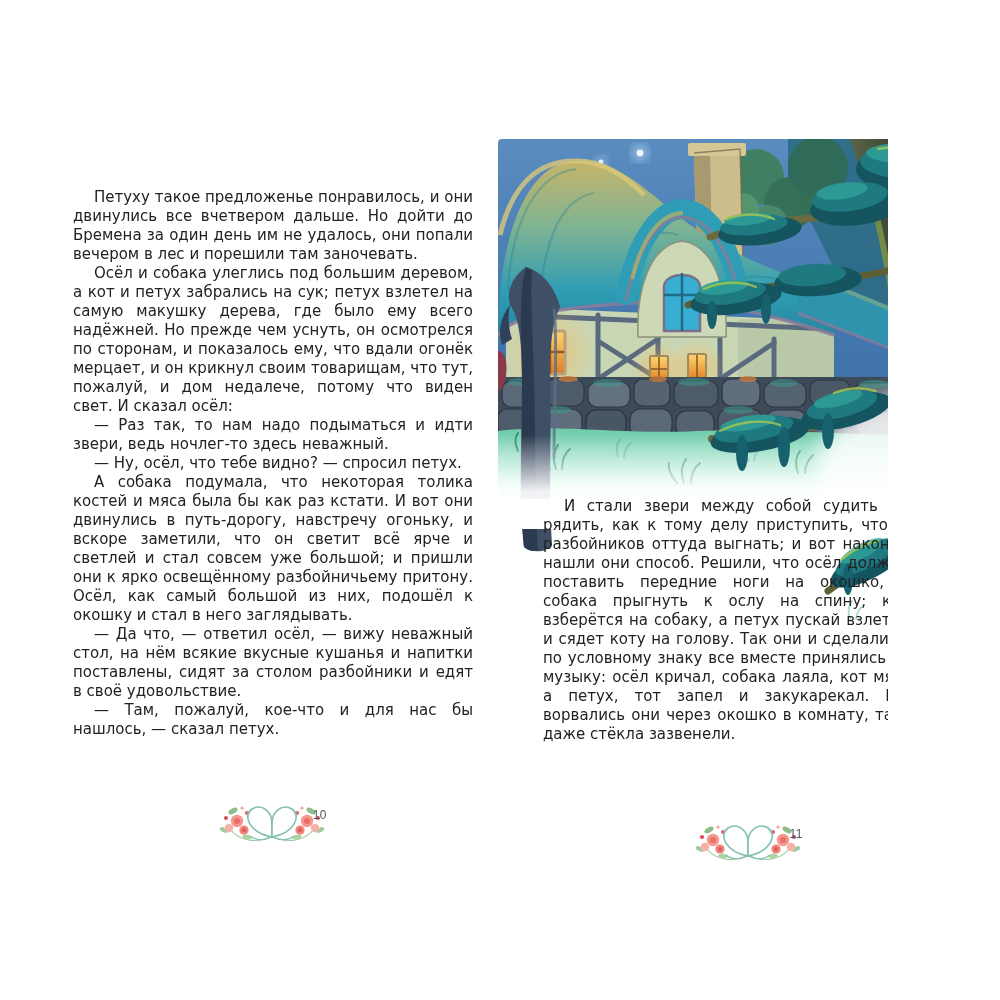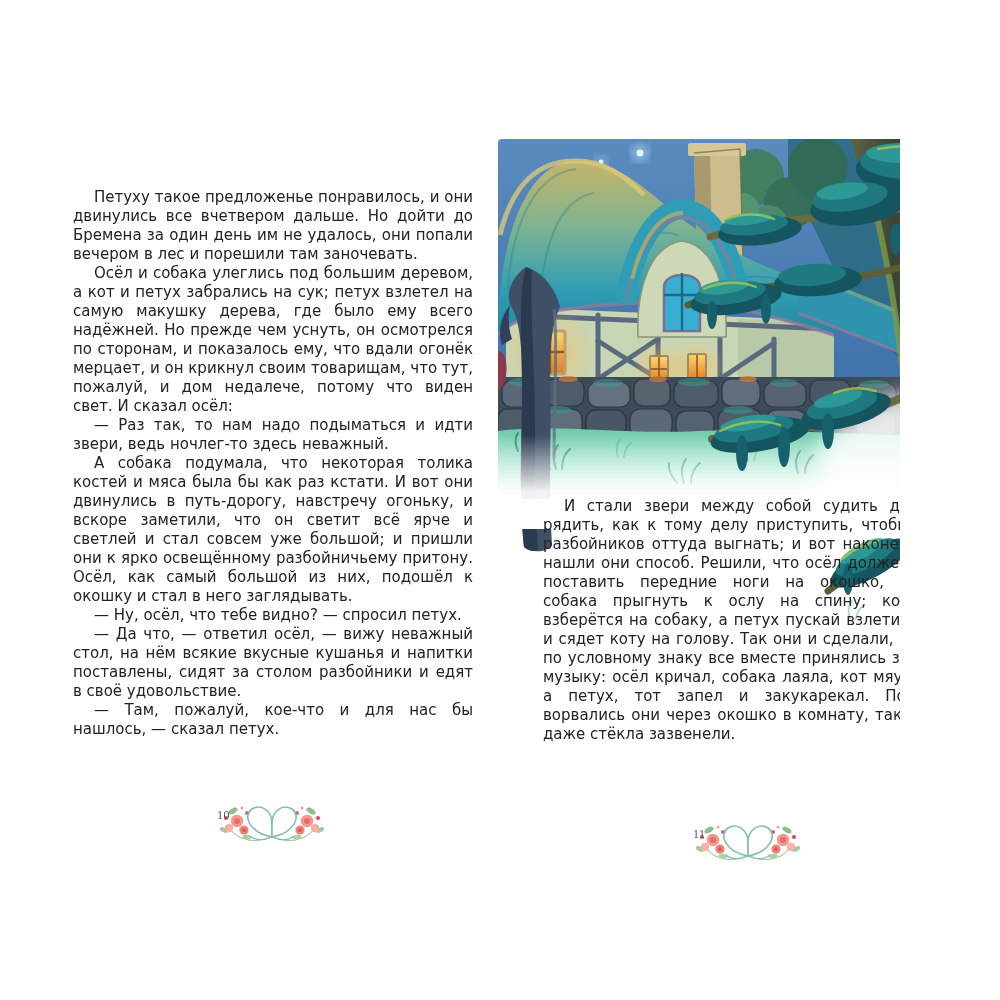--- a/index.html
+++ b/index.html
@@ -1,52 +1,51 @@
 <!DOCTYPE html>
 <html lang="ru"><head>
 <meta charset="utf-8">
 <style>
   html,body{margin:0;padding:0;background:#ffffff;}
   .spread{
     position:relative;width:888px;height:1000px;background:#fff;overflow:hidden;
     font-family:"DejaVu Sans","Liberation Sans",sans-serif;
-    padding-left:12px;
   }
   .text-col{
     position:absolute;color:#222;font-size:15px;line-height:19px;
     text-align:justify;text-justify:inter-word;
   }
   .text-col p{margin:0;text-indent:21px;}
   .text-col.left{left:73px;top:188px;width:400px;}
   .text-col.right{left:543px;top:497px;width:392px;}
   .tree-spacer{float:right;width:26px;height:156px;}
   .illustration{position:absolute;left:498px;top:139px;width:502px;height:561px;}
   .illustration svg{display:block;}
   .ornament{position:absolute;width:110px;height:46px;}
   .ornament.left{left:217px;top:799px;}
   .ornament.right{left:693px;top:818px;}
   .ornament svg{position:absolute;left:0;top:0;}
   .page-num{
-    position:absolute;left:0;top:9px;width:110px;text-align:left;
-    font-family:Liberation Serif, serif;
+    position:absolute;left:0;top:9px;width:110px;text-align:right;
+    font-family:Liberation Sans, sans-serif;
     font-size:12px;color:#4a5a66;letter-spacing:.5px;
   }
 </style>
 </head>
 <body>
 
 <div class="spread">
 
   <section>
     <div class="text-col left">
       <p>Петуху такое предложенье понравилось, и они двинулись все вчетвером дальше. Но дойти до Бремена за один день им не удалось, они попали вечером в лес и порешили там заночевать.</p>
       <p>Осёл и собака улеглись под большим деревом, а кот и петух забрались на сук; петух взлетел на самую макушку дерева, где было ему всего надёжней. Но прежде чем уснуть, он осмотрелся по сторонам, и показалось ему, что вдали огонёк мерцает, и он крикнул своим товарищам, что тут, пожалуй, и дом недалече, потому что виден свет. И сказал осёл:</p>
       <p>— Раз так, то нам надо подыматься и идти звери, ведь ночлег-то здесь неважный.</p>
+      <p>— Ну, осёл, что тебе видно? — спросил петух.</p>
       <p>А собака подумала, что некоторая толика костей и мяса была бы как раз кстати. И вот они двинулись в путь-дорогу, навстречу огоньку, и вскоре заметили, что он светит всё ярче и светлей и стал совсем уже большой; и пришли они к ярко освещённому разбойничьему притону. Осёл, как самый большой из них, подошёл к окошку и стал в него заглядывать.</p>
-      <p>— Ну, осёл, что тебе видно? — спросил петух.</p>
       <p>— Да что, — ответил осёл, — вижу неважный стол, на нём всякие вкусные кушанья и напитки поставлены, сидят за столом разбойники и едят в своё удовольствие.</p>
       <p>— Там, пожалуй, кое-что и для нас бы нашлось, — сказал петух.</p>
     </div>
 
     <div class="ornament left">
       <svg width="110" height="46" viewBox="0 0 110 46">
         <g id="flcL">
           <path d="M55,37 C40,45 22,42 13,30" stroke="#9ccb9f" stroke-width="1.2" fill="none"></path>
           <ellipse cx="16" cy="12" rx="5" ry="2.6" fill="#8fbf88" transform="rotate(-30 16 12)"></ellipse>
           <ellipse cx="7" cy="31" rx="4.4" ry="2.2" fill="#9ccb9f" transform="rotate(25 7 31)"></ellipse>

